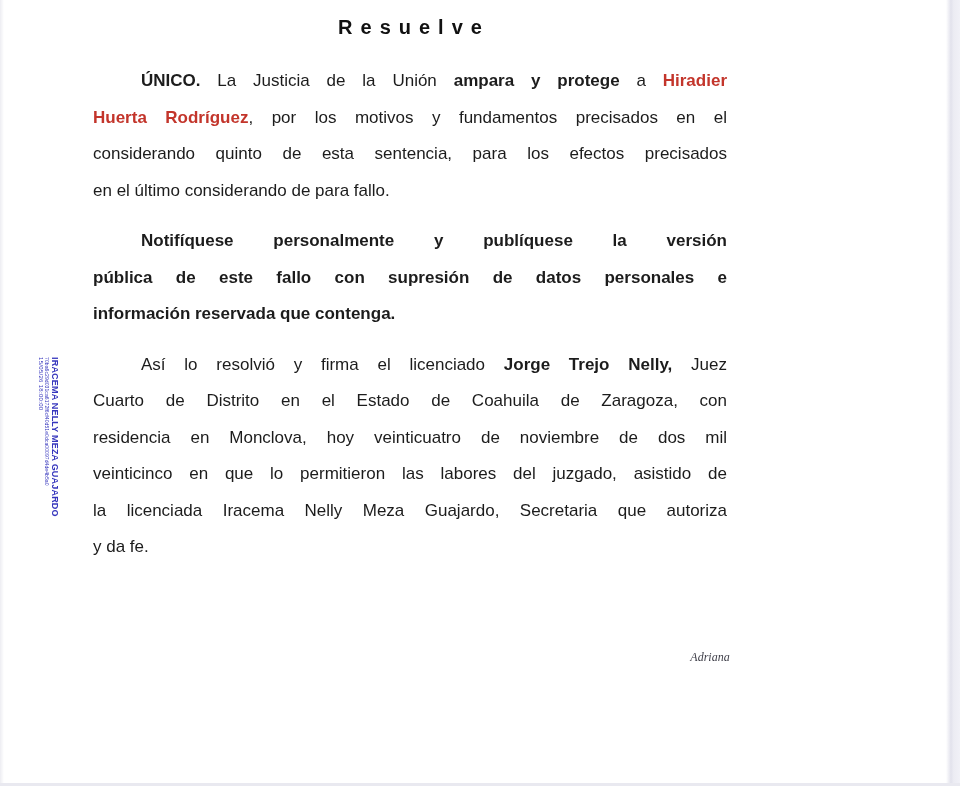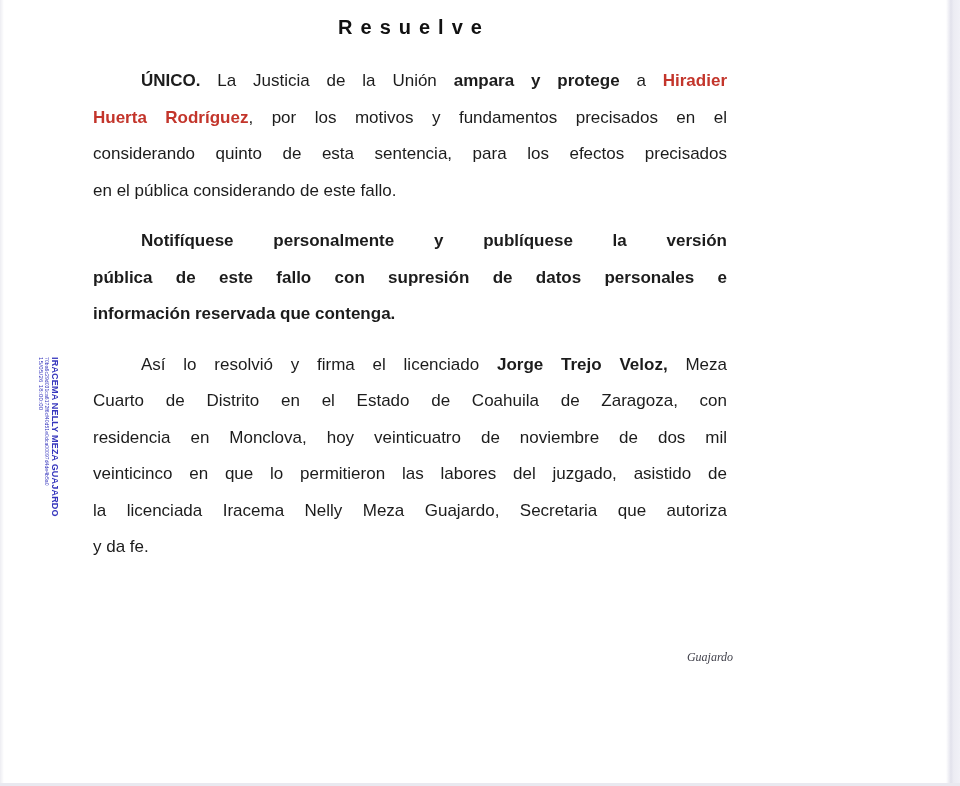--- a/index.html
+++ b/index.html
@@ -65,41 +65,41 @@
   <div class="edge-bottom"></div>
 
   <div class="doc-title">Resuelve</div>
 
   <div class="content">
 
     <div class="para">
       <div class="line indent"><span class="b">ÚNICO.</span><span> La Justicia de la Unión </span><span class="b">ampara y protege</span><span> a </span><span class="red">Hiradier</span></div>
       <div class="line"><span class="red">Huerta Rodríguez</span><span>, por los motivos y fundamentos precisados en el</span></div>
       <div class="line">considerando quinto de esta sentencia, para los efectos precisados</div>
-      <div class="line last">en el pública considerando de este fallo.</div>
+      <div class="line last">en el último considerando de para fallo.</div>
     </div>
 
     <div class="para b">
       <div class="line indent">Notifíquese personalmente y publíquese la versión</div>
       <div class="line">pública de este fallo con supresión de datos personales e</div>
       <div class="line last">información reservada que contenga.</div>
     </div>
 
     <div class="para">
-      <div class="line indent"><span>Así lo resolvió y firma el licenciado </span><span class="b">Jorge Trejo Veloz,</span><span> Meza</span></div>
+      <div class="line indent"><span>Así lo resolvió y firma el licenciado </span><span class="b">Jorge Trejo Nelly,</span><span> Juez</span></div>
       <div class="line">Cuarto de Distrito en el Estado de Coahuila de Zaragoza, con</div>
       <div class="line">residencia en Monclova, hoy veinticuatro de noviembre de dos mil</div>
       <div class="line">veinticinco en que lo permitieron las labores del juzgado, asistido de</div>
       <div class="line">la licenciada Iracema Nelly Meza Guajardo, Secretaria que autoriza</div>
       <div class="line last">y da fe.</div>
     </div>
 
   </div>
 
   <div class="stamp">
     <div class="stamp-name">IRACEMA NELLY MEZA GUAJARDO</div>
     <div class="stamp-hash">70ba6c29d031ca6172f6cf40d51e0dca00097d4de4b5a0</div>
     <div class="stamp-date">15/05/26 18:00:00</div>
   </div>
 
-  <div class="margin-note">Guajardo</div>
+  <div class="margin-note">Adriana</div>
 
 </div>
 
 </body></html>

